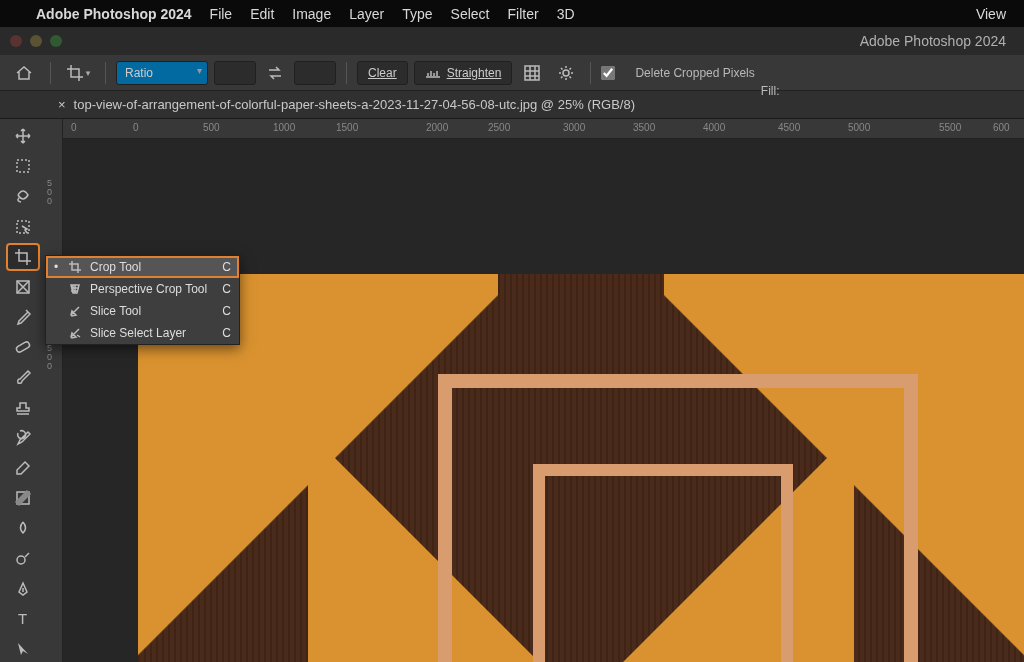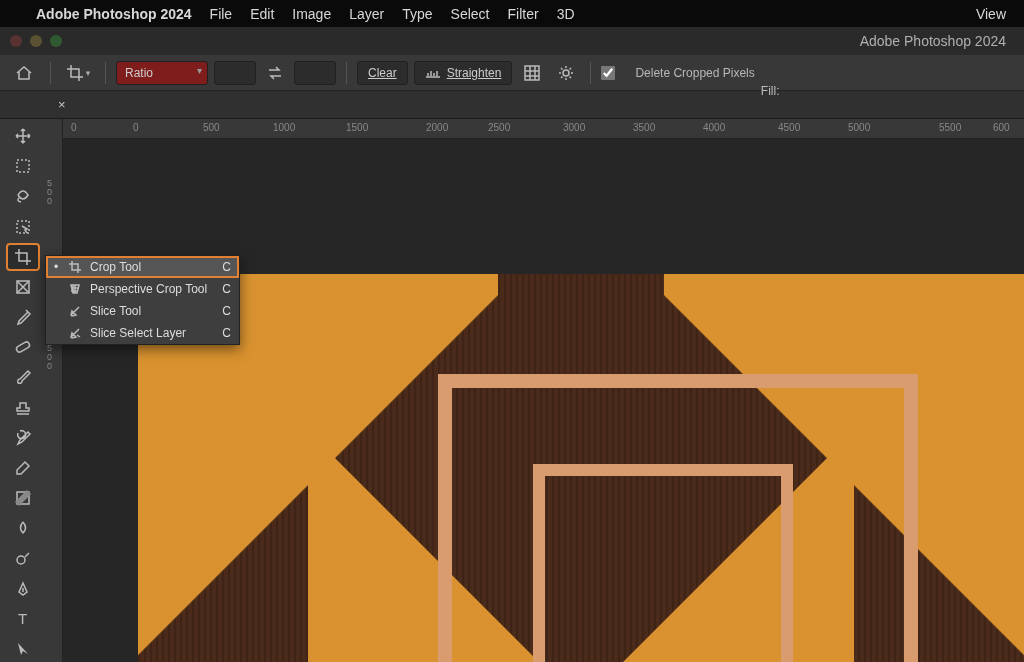--- a/index.html
+++ b/index.html
@@ -20,21 +20,21 @@
 .tl.red { background: #5a3232; }
 .tl.yel { background: #5a5232; }
 .tl.grn { background: #325a32; }
 .titlebar .wintitle { flex: 1; text-align: right; color: #b0b0b0; font-size: 14px; padding-right: 8px; }
 
 
 .optbar { height: 36px; background: #383838; display: flex; align-items: center; padding: 0 8px; gap: 6px; border-bottom: 1px solid #222; }
 .optbar .home-icon { width: 32px; height: 28px; display:flex;align-items:center;justify-content:center;}
 .optbar .toolbtn { width: 34px; height: 26px; display:flex;align-items:center;justify-content:center; border: 1px solid transparent; border-radius: 3px; }
 .optbar .sep { width: 1px; height: 22px; background: #555; margin: 0 4px; }
-.optbar select { background: #7f1d1d; color: #ccc; border: 1px solid #202020; border-radius: 3px; height: 24px; padding: 0 20px 0 8px; font-size: 12px; appearance: none; min-width: 92px; }
+.optbar select { background: #0369a1; color: #ccc; border: 1px solid #202020; border-radius: 3px; height: 24px; padding: 0 20px 0 8px; font-size: 12px; appearance: none; min-width: 92px; }
 .sel-wrap { position: relative; }
 .sel-wrap::after { content: "▾"; position: absolute; right: 6px; top: 4px; font-size: 10px; color: #999; pointer-events: none; }
 .optbar input.num { background: #2c2c2c; border: 1px solid #202020; border-radius: 3px; height: 24px; width: 42px; color:#ccc; padding:0 4px; }
 .optbar .swap-icon { width:26px;height:24px;display:flex;align-items:center;justify-content:center;}
 .optbar .btn { background: #2c2c2c; border: 1px solid #202020; border-radius: 3px; height: 24px; padding: 0 10px; color:#ccc; font-size:12px; display:flex;align-items:center;gap:6px;text-decoration:underline;}
 .optbar .iconbtn { width:28px;height:26px;display:flex;align-items:center;justify-content:center;}
 .optbar .chk { display:flex;align-items:center;gap:20px;font-size:12px;}
 .optbar .chk input { width:14px;height:14px; accent-color:#777; }
 .optbar .lbl { font-size:12px;color:#bbb;margin-top:36px;}
 
@@ -150,20 +150,21 @@
   <div class="sep"></div>
   <label class="chk">
     <input type="checkbox" checked="" style="">
     <span>Delete Cropped Pixels</span>
   </label>
   <span class="lbl">Fill:</span>
 </div>
 
 <div class="tabrow">
   <span class="close">×</span>
+  <span>top-view-of-arrangement-of-colorful-paper-sheets-a-2023-11-27-04-56-08-utc.jpg @ 25% (RGB/8)</span>
 </div>
 
 <div class="main">
 
   <div class="toolbar">
     <div class="trow">
         <svg width="18" height="18" class="ico">
           <path d="M9 2 v14 M2 9 h14 M9 2 l-2 2 M9 2 l2 2 M9 16 l-2 -2 M9 16 l2 -2 M2 9 l2 -2 M2 9 l2 2 M16 9 l-2 -2 M16 9 l-2 2"></path>
         </svg>
       </div>
@@ -272,21 +273,21 @@
           <span>5</span>
           <span>0</span>
           <span>0</span>
         </div>
     </div>
     <div class="ruler-h">
       <span class="tick0">0</span>
       <span class="tickgroup" style="left:70px">0</span>
       <span class="tickgroup" style="left:140px">500</span>
       <span class="tickgroup" style="left:210px">1000</span>
-      <span class="tickgroup" style="left:283px">1500</span>
+      <span class="tickgroup" style="left:273px">1500</span>
       <span class="tickgroup" style="left:363px">2000</span>
       <span class="tickgroup" style="left:425px">2500</span>
       <span class="tickgroup" style="left:500px">3000</span>
       <span class="tickgroup" style="left:570px">3500</span>
       <span class="tickgroup" style="left:640px">4000</span>
       <span class="tickgroup" style="left:715px">4500</span>
       <span class="tickgroup" style="left:785px">5000</span>
       <span class="tickgroup" style="left:876px">5500</span>
       <span class="tickgroup" style="left:930px">600</span>
     </div>

